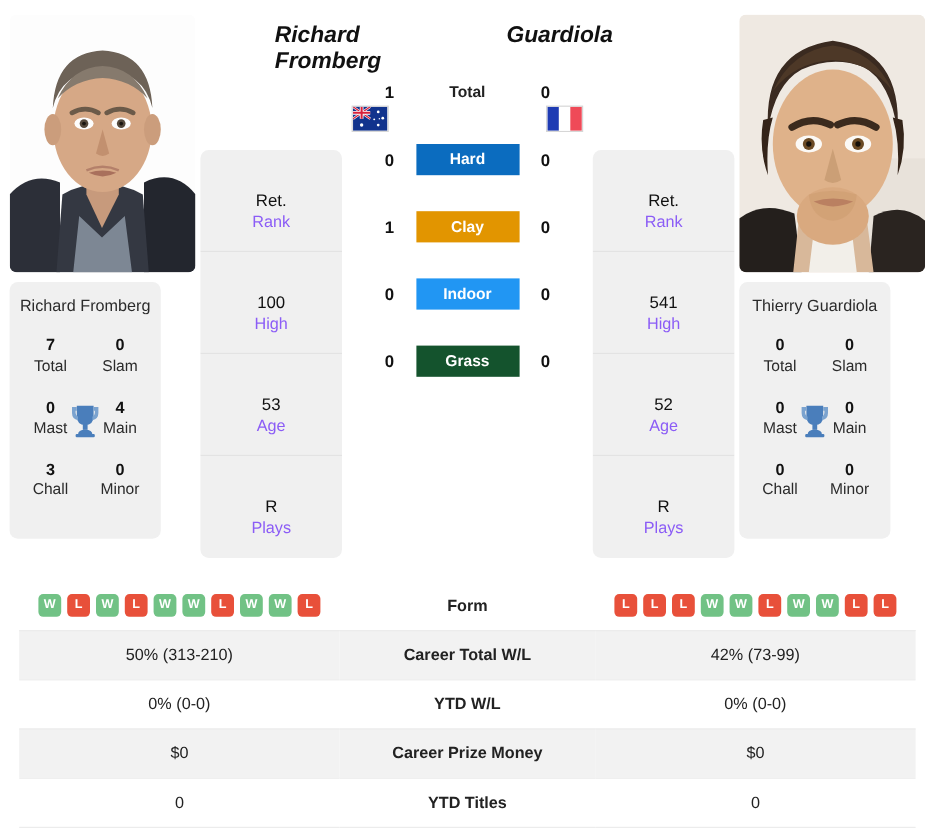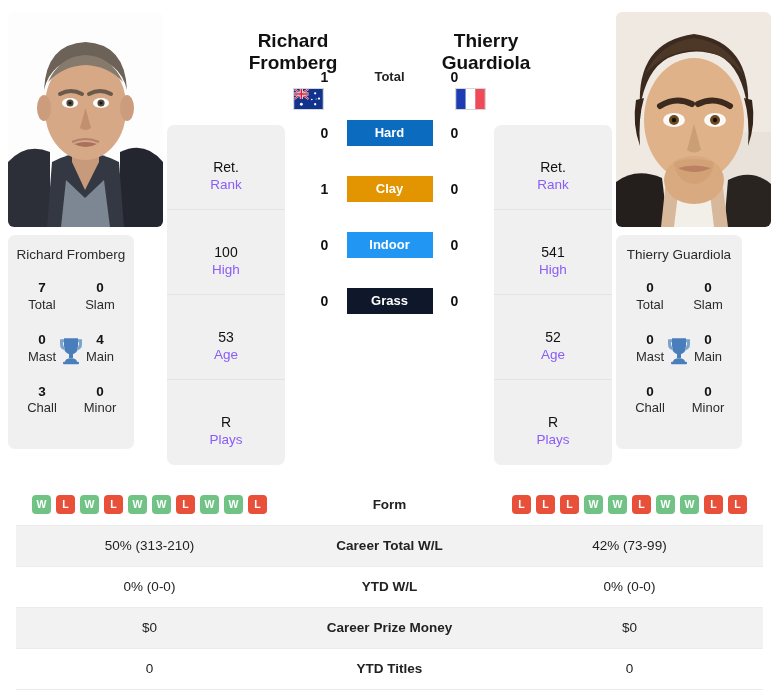--- a/index.html
+++ b/index.html
@@ -103,27 +103,27 @@
   .names-row {
     display: flex;
     width: 100%;
     justify-content: space-between;
     align-items: flex-start;
     position: relative;
     height: 0;
   }
   .pname-big {
     position: absolute;
-    top: 18px;
+    top: 7px;
     width: 128px;
-    text-align: center;
     font-size: 19px;
     font-weight: bold;
     line-height: 1.18;
     color: #111;
+    font-style: italic;
   }
   .pname-big.left  { left: -60px; }
   .pname-big.right { right: -60px; }
   .flag {
     position: absolute;
     top: 76px;
     width: 31px; height: 22px;
     border: 1px solid #d6d6d6;
   }
   .flag.left  { left: 4px; }
@@ -307,21 +307,20 @@
       </div>
     </div>
 
     <div class="center-col">
       <div class="names-row">
         <div class="pname-big left">
           <div>Richard</div>
           <div>Fromberg</div>
         </div>
         <div class="pname-big right">
-          <div>Thierry</div>
           <div>Guardiola</div>
         </div>
 
         <div class="flag left">
           <svg viewBox="0 0 60 42">
             <rect width="60" height="42" fill="#11338d"></rect>
             <g>
               <rect width="30" height="21" fill="#11338d"></rect>
               <path d="M0 0 L30 21 M30 0 L0 21" stroke="#ffffff" stroke-width="4.2"></path>
               <path d="M0 0 L30 21 M30 0 L0 21" stroke="#d8203a" stroke-width="2.2"></path>
@@ -362,21 +361,21 @@
           <div class="surface-pill" style="background:#e29500">Clay</div>
           <div class="h2h-score">0</div>
         </div>
         <div class="h2h-row">
           <div class="h2h-score">0</div>
           <div class="surface-pill" style="background:#2196f3">Indoor</div>
           <div class="h2h-score">0</div>
         </div>
         <div class="h2h-row">
           <div class="h2h-score">0</div>
-          <div class="surface-pill" style="background:#0f172a">Grass</div>
+          <div class="surface-pill" style="background:#14532d">Grass</div>
           <div class="h2h-score">0</div>
         </div>
       </div>
     </div>
 
     <div class="info-col">
       <div class="info-card">
         <div class="info-cell">
           <div class="num">Ret.</div>
           <div class="lbl">Rank</div>

